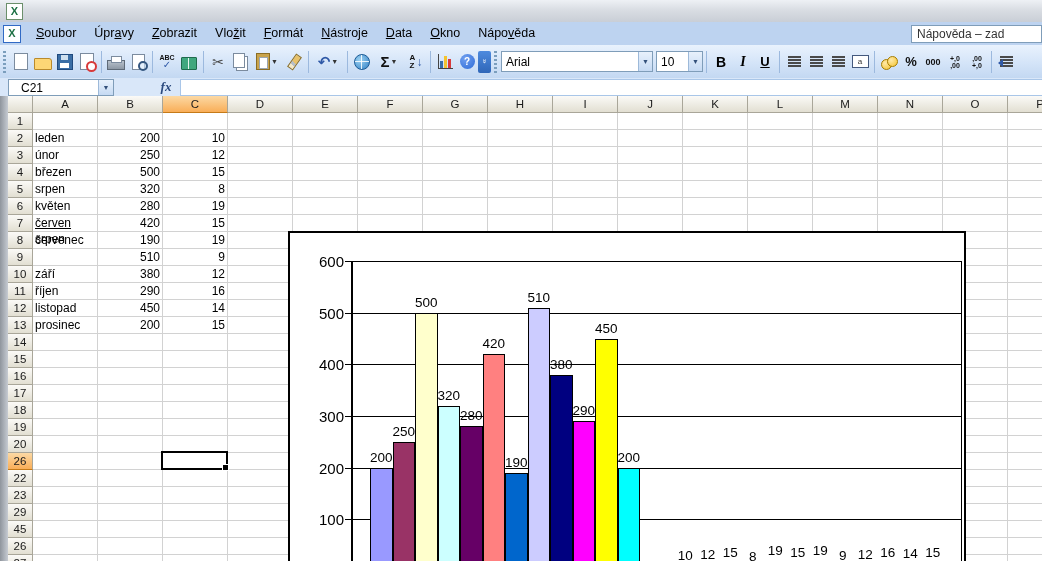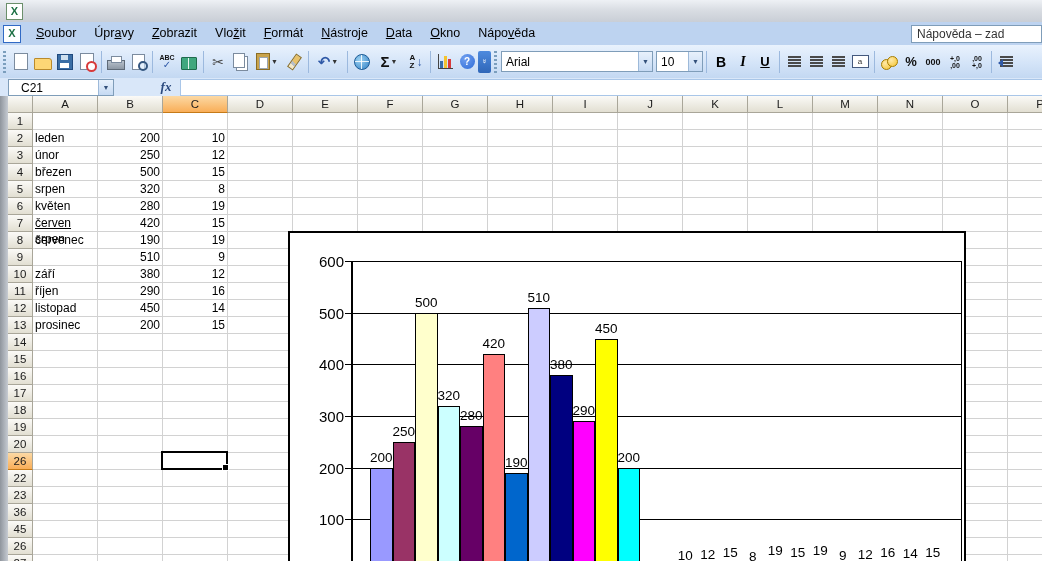--- a/index.html
+++ b/index.html
@@ -336,21 +336,21 @@
         <div class="rowhead" style="top: 238px;">14</div>
         <div class="rowhead" style="top: 255px;">15</div>
         <div class="rowhead" style="top: 272px;">16</div>
         <div class="rowhead" style="top: 289px;">17</div>
         <div class="rowhead" style="top: 306px;">18</div>
         <div class="rowhead" style="top: 323px;">19</div>
         <div class="rowhead" style="top: 340px;">20</div>
         <div class="rowhead hd-sel" style="top: 357px;">26</div>
         <div class="rowhead" style="top: 374px;">22</div>
         <div class="rowhead" style="top: 391px;">23</div>
-        <div class="rowhead" style="top: 408px;">36</div>
+        <div class="rowhead" style="top: 408px;">29</div>
         <div class="rowhead" style="top: 425px;">45</div>
         <div class="rowhead" style="top: 442px;">26</div>
         <div class="rowhead" style="top: 459px;">27</div>
       </div>
     <div id="cells">
         <div class="cell" style="left: 35px; top: 34px; width: 60px;">leden</div>
         <div class="cell num" style="left: 98px; top: 34px; width: 62px;">200</div>
         <div class="cell num" style="left: 163px; top: 34px; width: 62px;">10</div>
         <div class="cell" style="left: 35px; top: 51px; width: 60px;">únor</div>
         <div class="cell num" style="left: 98px; top: 51px; width: 62px;">250</div>

